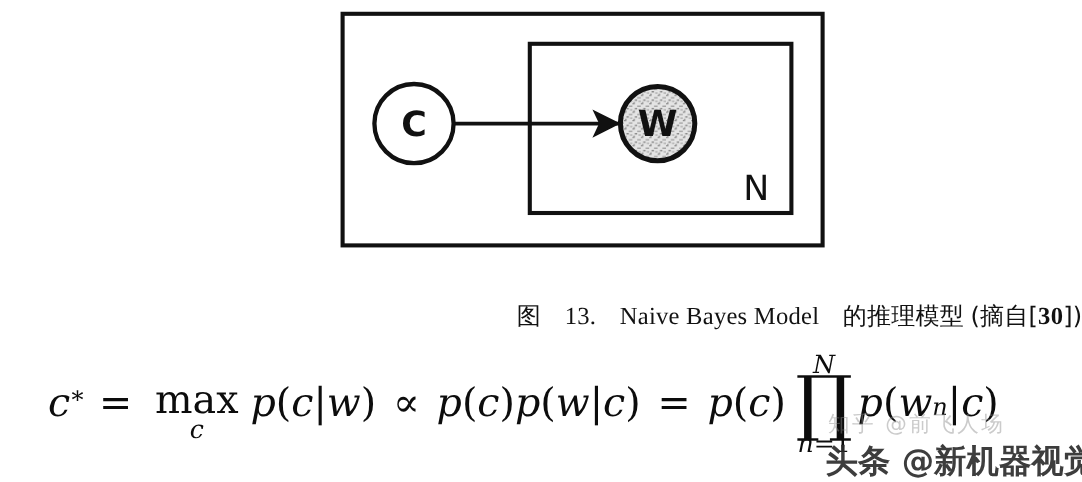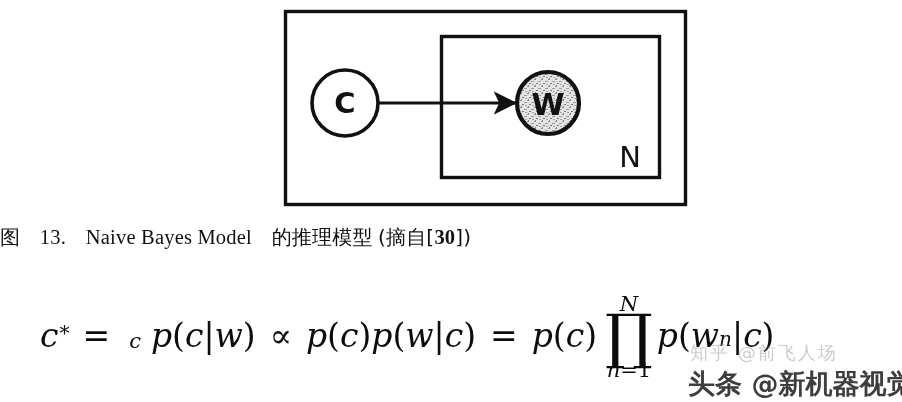--- a/index.html
+++ b/index.html
@@ -28,23 +28,23 @@
   #plate-diagram-svg {
     position: absolute;
     left: 275px;
     top: 2px;
   }
 
   
   #figure-caption {
     position: absolute;
     left: 0;
-    top: 222px;
+    top: 248px;
     width: 902px;
-    text-align: left;
+    text-align: right;
     font-size: 20.5px;
     line-height: 30px;
     letter-spacing: 0.2px;
     color: #121212;
     white-space: nowrap;
     font-family: "Liberation Serif", "DejaVu Serif", serif;
   }
   #figure-caption .cap-cjk {
     font-family: "DejaVu Sans", sans-serif;
     font-size: 20px;
@@ -240,20 +240,21 @@
       <span class="mi">c</span>
         <span class="sup-star">*</span>
     </span>
 
     <span class="eq-gap-l"></span>
     <span class="mo">=</span>
     <span class="eq-gap-l"></span>
 
     <span class="eq-gap-s"></span>
     <span class="argmax">
+      <span class="top">max</span>
       <span class="under">c</span>
     </span>
     <span class="eq-gap-m"></span>
 
     <span class="eqrow">
       <span class="mi">p</span>
         <span class="mo">(</span>
         <span class="mi">c</span>
         <span class="mo">|</span>
         <span class="mi">w</span>

